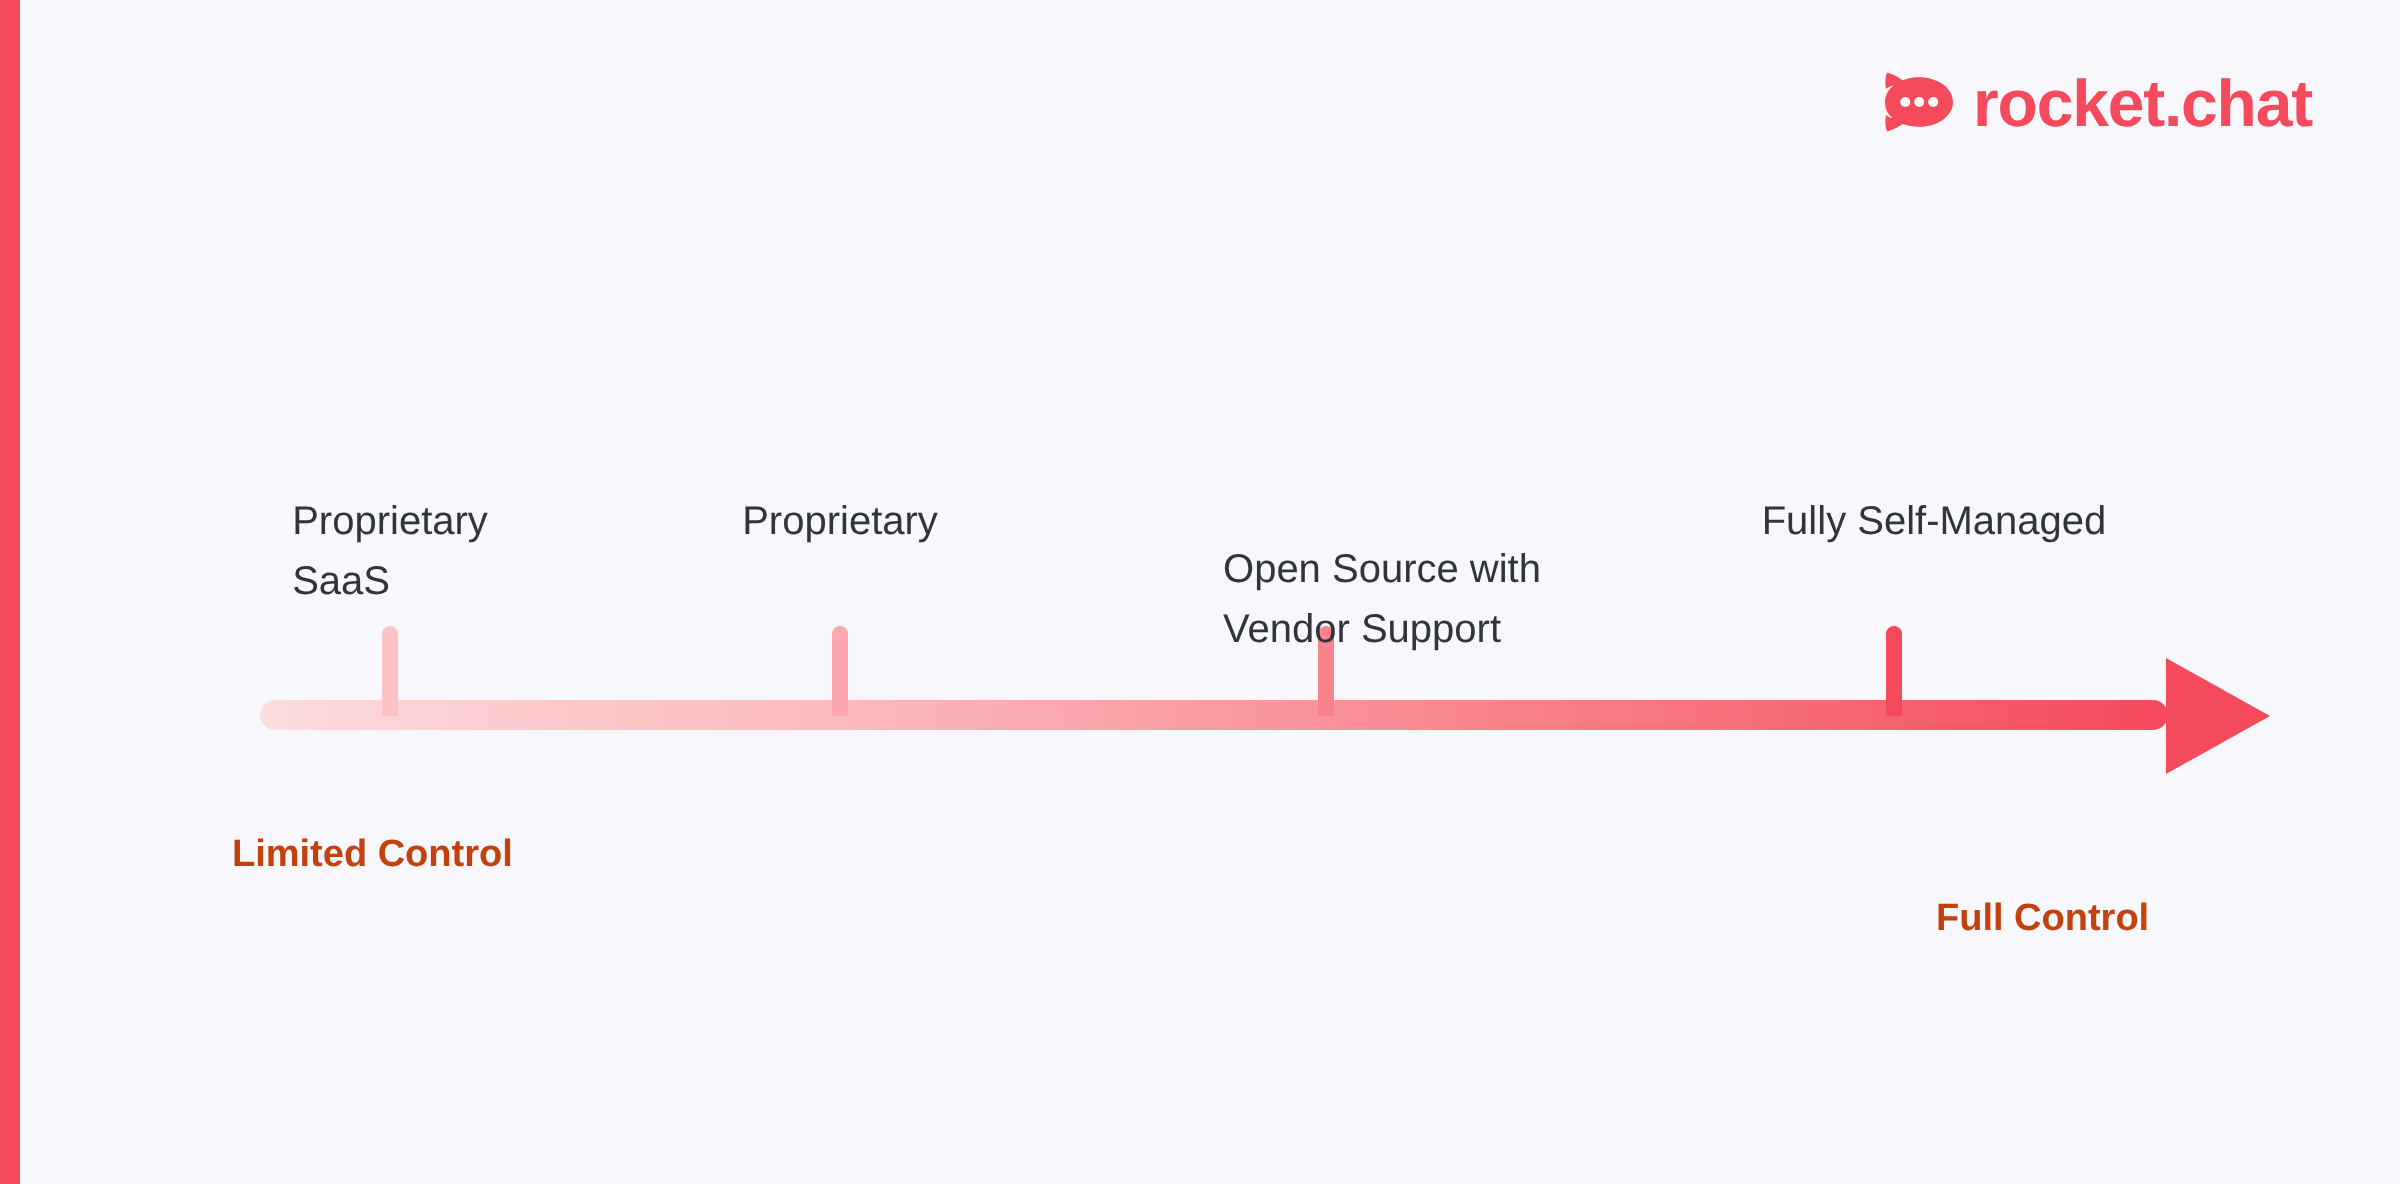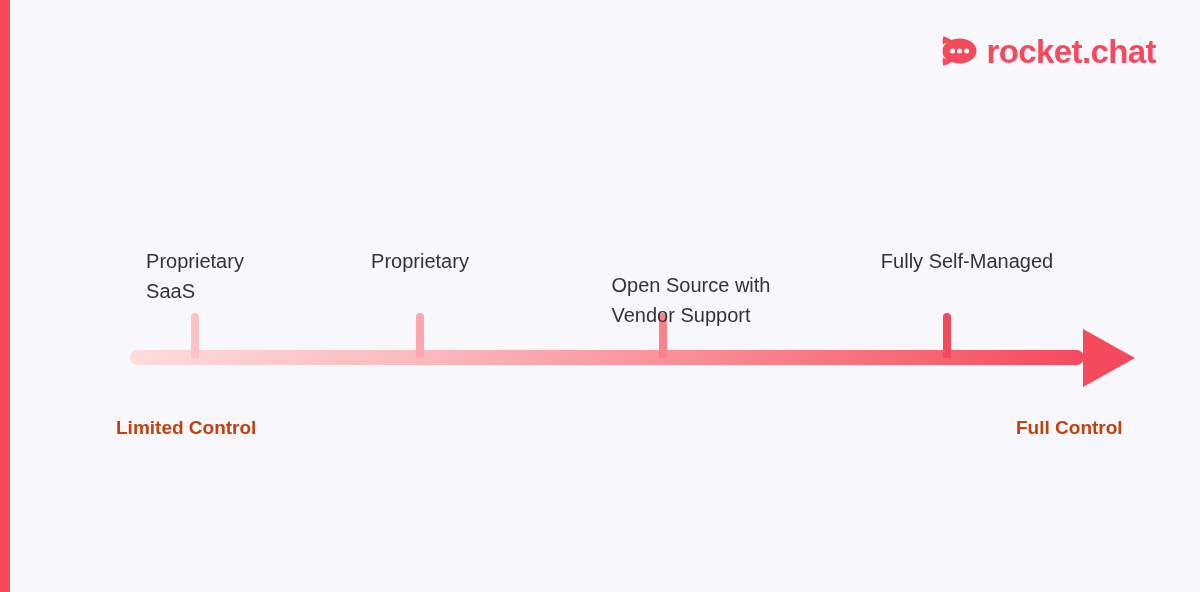--- a/index.html
+++ b/index.html
@@ -111,21 +111,21 @@
   
   .caption {
     position: absolute;
     top: 417px;
     font-size: 19px;
     font-weight: bold;
     color: #c2410c;
     white-space: nowrap;
   }
   .caption-left  { left: 116px; }
-  .caption-right { left: 1016px; }
+  .caption-right { left: 968px; margin-top: 32px; }
 </style>
 </head>
 <body>
 
 <div class="canvas">
 
   <div class="edge-bar"></div>
 
   <div class="logo">
     <svg class="logo-mark" viewBox="0 0 42 34">

